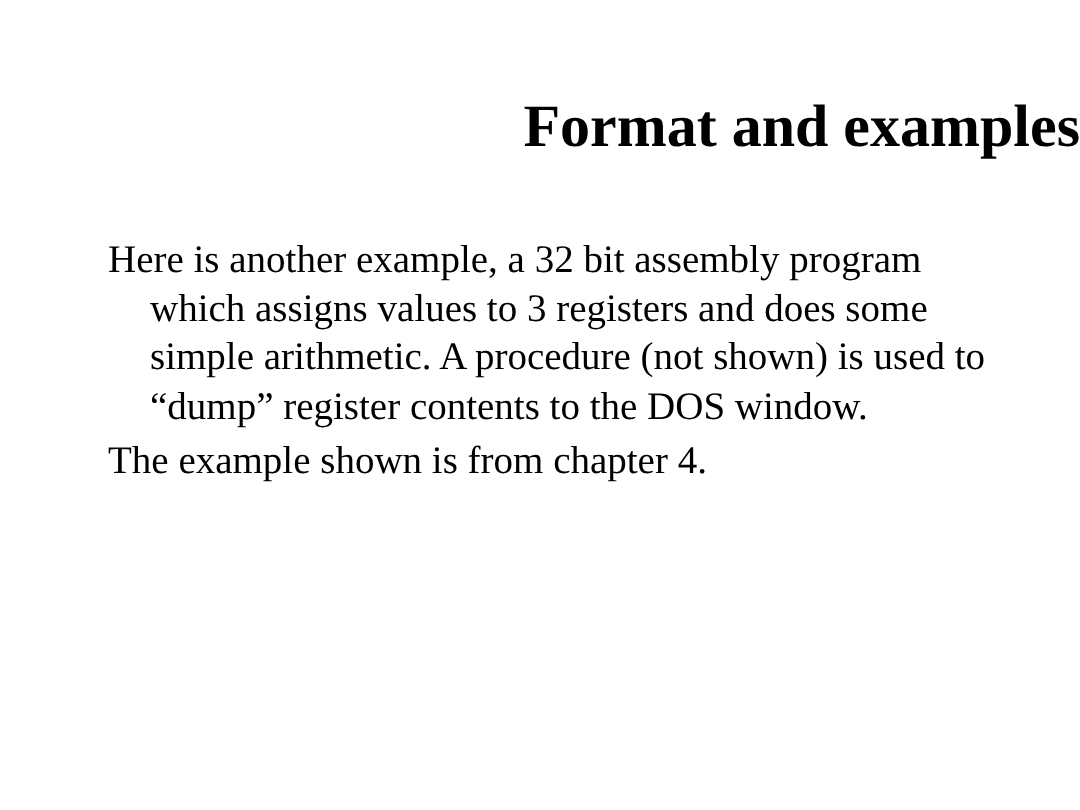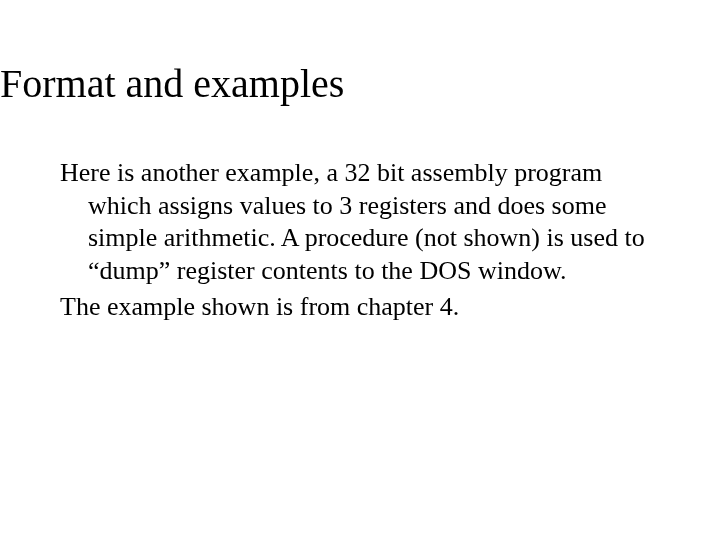--- a/index.html
+++ b/index.html
@@ -13,29 +13,30 @@
       overflow: hidden;
     }
     .slide {
       width: 720px;
       height: 540px;
       position: relative;
       box-sizing: border-box;
     }
     .title {
       font-size: 40px;
-      text-align: left;
+      text-align: right;
       padding-top: 60px;
       margin: 0;
-      font-weight: normal;
+      font-weight: bold;
     }
     .body {
       padding: 50px 60px 0 60px;
       font-size: 26px;
       line-height: 1.25;
+      margin-left: 12px;
     }
     .para {
       margin: 0 0 4px 0;
       text-indent: -28px;
       padding-left: 28px;
     }
   </style>
 </head>
 <body>
 

